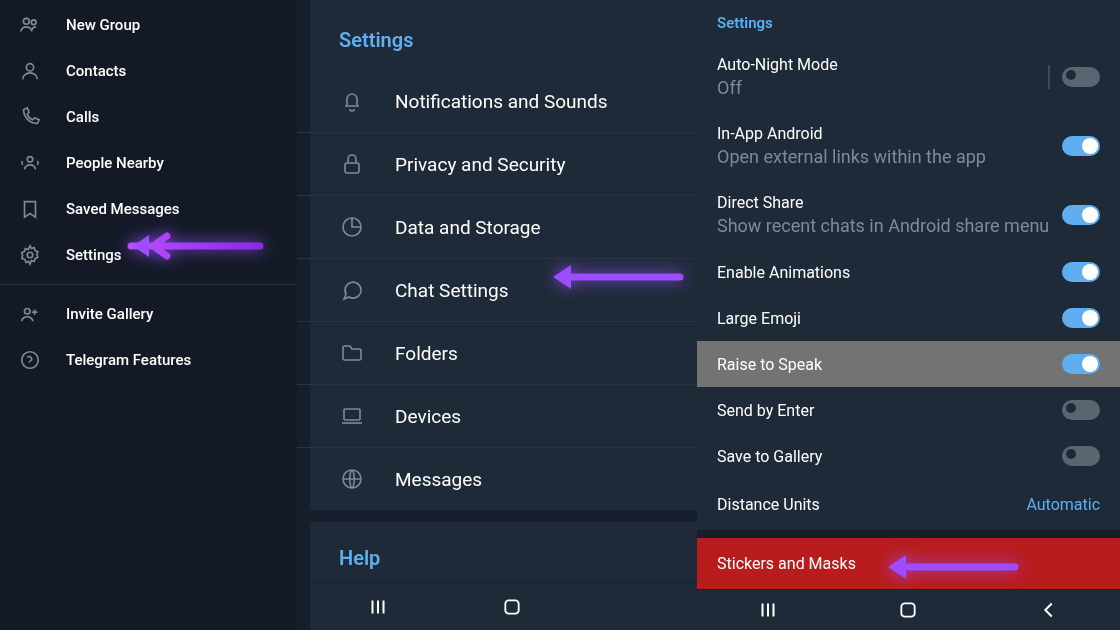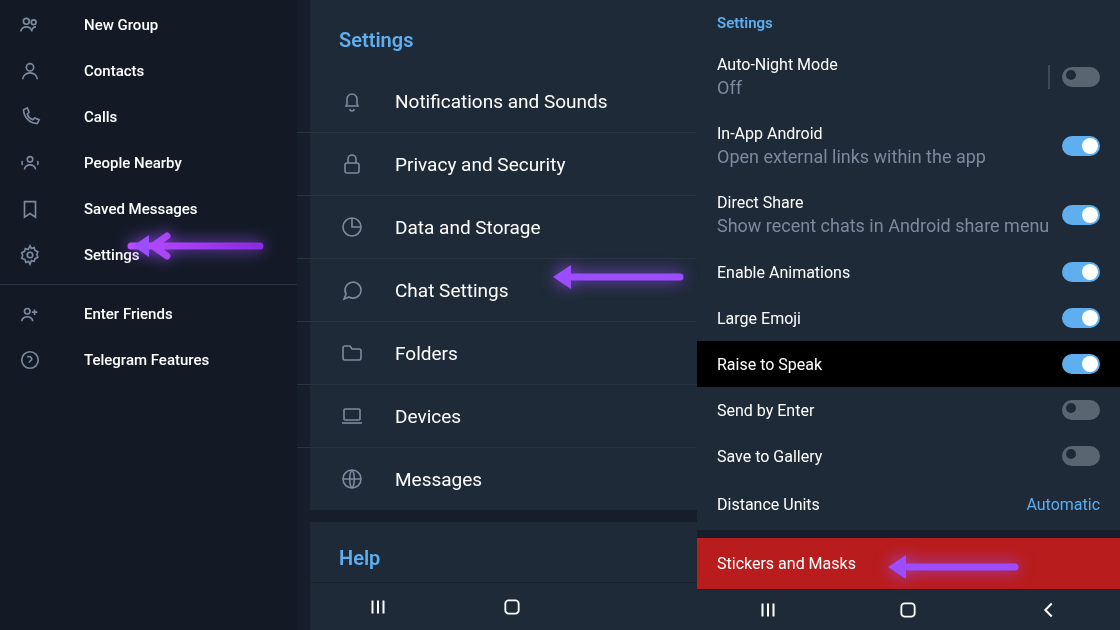--- a/index.html
+++ b/index.html
@@ -28,21 +28,21 @@
 }
 .sidebar-item .icon {
   width: 24px;
   height: 24px;
   display: flex;
   align-items: center;
   justify-content: center;
   color: #7d8a9e;
 }
 .sidebar-item .label {
-  margin-left: 42px;
+  margin-left: 24px;
   font-size: 15px;
   color: #fff;
   font-weight: 500;
 }
 .divider {
   height: 1px;
   background: #2a3441;
   margin: 6px 0;
 }
 .middle {
@@ -105,21 +105,21 @@
   color: #5eaef0;
 }
 .toggle-row {
   display: flex;
   align-items: center;
   padding: 13px 20px;
   cursor: pointer;
   position: relative;
 }
 .toggle-row.highlighted {
-  background: #000000;
+  background: #737373;
 }
 .toggle-row .content {
   flex: 1;
 }
 .toggle-row .title {
   font-size: 16px;
   color: #fff;
 }
 .toggle-row .subtitle {
   font-size: 18px;
@@ -252,21 +252,21 @@
     <span class="label">Settings</span>
   </div>
   <div class="divider"></div>
   <div class="sidebar-item">
     <span class="icon">
       <svg width="22" height="22" viewBox="0 0 24 24" fill="none" stroke="currentColor" stroke-width="1.8">
           <circle cx="9" cy="9" r="3"></circle>
           <path d="M3 20c0-3 3-5 6-5s6 2 6 5M17 7v6M14 10h6"></path>
         </svg>
     </span>
-    <span class="label">Enter Friends</span>
+    <span class="label">Invite Gallery</span>
   </div>
   <div class="sidebar-item">
     <span class="icon">
       <svg width="22" height="22" viewBox="0 0 24 24" fill="none" stroke="currentColor" stroke-width="1.8">
           <circle cx="12" cy="12" r="9"></circle>
           <path d="M9 9a3 3 0 015 2c0 2-3 2-3 4M12 18h.01"></path>
         </svg>
     </span>
     <span class="label">Telegram Features</span>
   </div>

